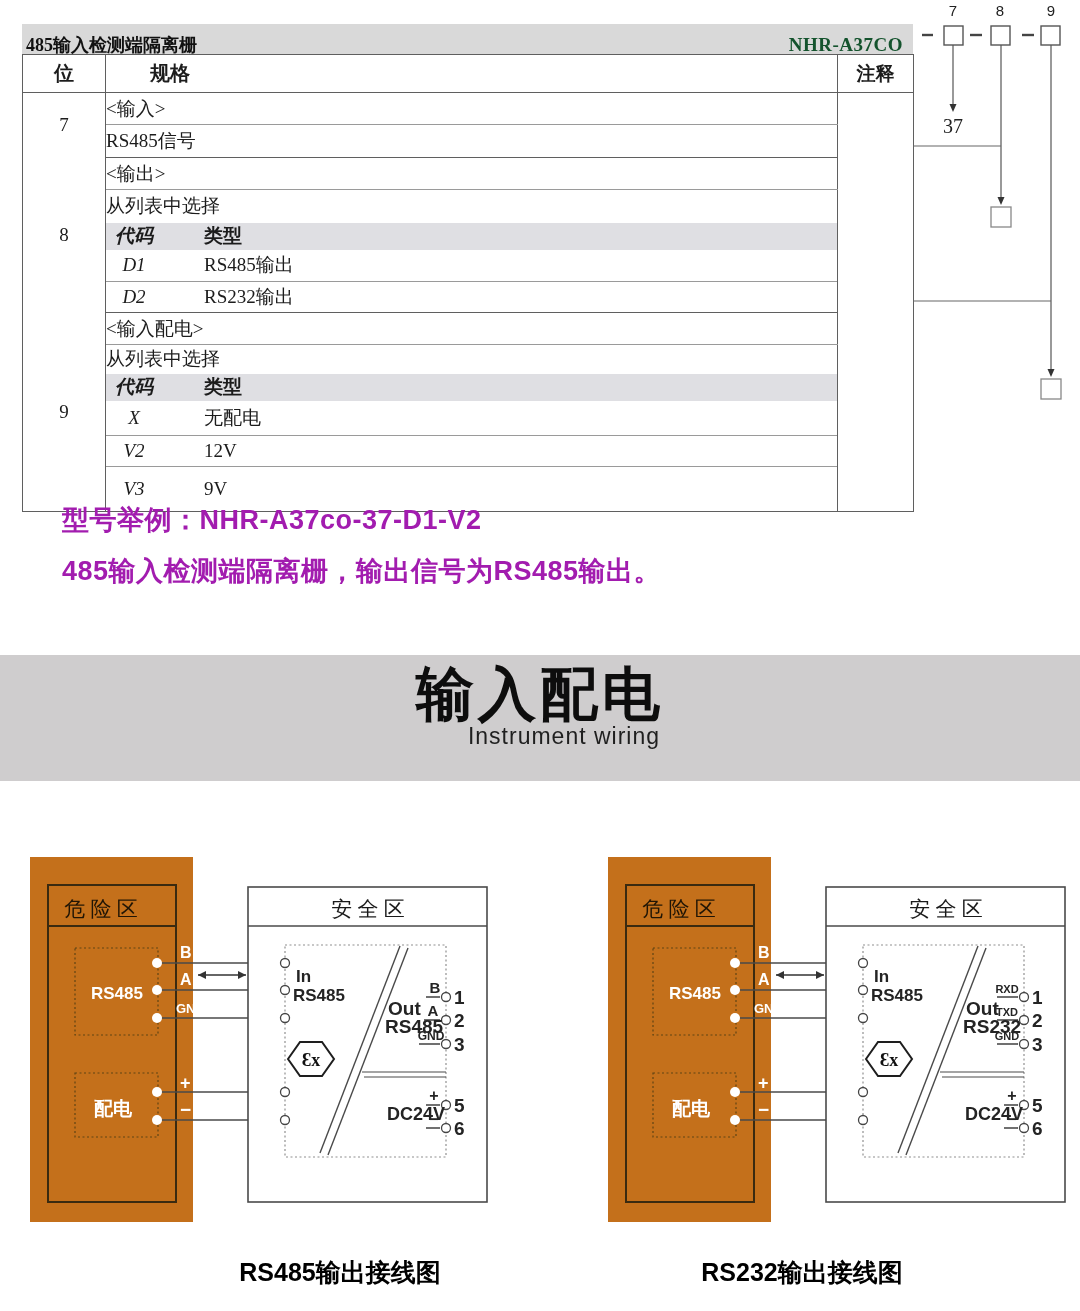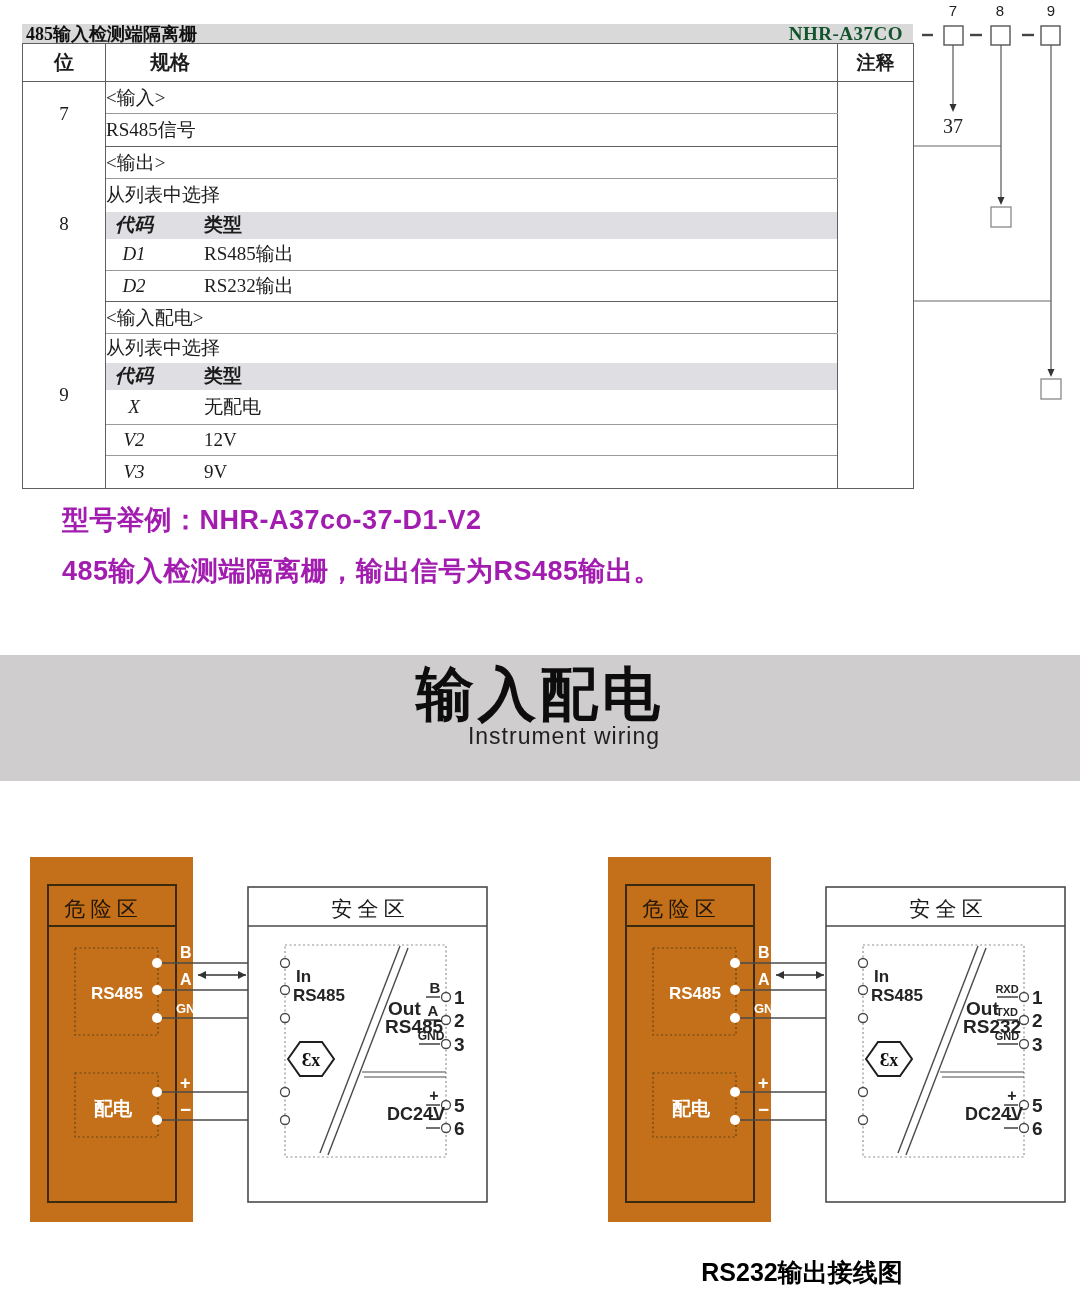--- a/index.html
+++ b/index.html
@@ -2,21 +2,21 @@
 <html><head>
 <meta charset="utf-8">
 <style>
   html,body{margin:0;padding:0;background:#fff;}
   #page{position:relative;width:1080px;height:1311px;background:#fff;overflow:hidden;
         font-family:"Liberation Sans",sans-serif;}
 
   
   .table-wrap{position:absolute;left:22px;top:24px;width:891px;}
   .title-bar{height:19px;background:#d9d9d9;display:flex;justify-content:space-between;
-             align-items:center;padding:0 10px 0 4px;
+             align-items:center;padding:11px 10px 0 4px;
              font-family:"Liberation Serif",serif;}
   .title-bar .t-left{font-weight:bold;font-size:18px;color:#111;}
   .title-bar .t-right{font-weight:600;font-size:19px;color:#14532d;letter-spacing:.5px;}
   table.spec{width:891px;border-collapse:collapse;table-layout:fixed;
              font-family:"Liberation Serif",serif;color:#1c1c1c;border:1px solid #5f5f5f;}
   table.spec td{padding:0;font-size:19px;vertical-align:middle;overflow:hidden;white-space:nowrap;}
   td.pos-cell{border-right:1px solid #5f5f5f;text-align:center;vertical-align:top;
               padding-top:4px;font-size:20px;}
   td.note-cell{border-left:1px solid #5f5f5f;text-align:center;}
   tr.hdr td{border-bottom:1px solid #5f5f5f;font-weight:bold;font-size:20px;}
@@ -124,21 +124,21 @@
       <tr style="height:35px">
         <td class="nopad sub">
           <span class="code">X</span><span class="type">无配电</span>
         </td>
       </tr>
       <tr style="height:31px">
         <td class="nopad sub">
           <span class="code">V2</span><span class="type">12V</span>
         </td>
       </tr>
-      <tr style="height:33px">
+      <tr style="height:45px">
         <td class="nopad">
           <span class="code">V3</span><span class="type">9V</span>
         </td>
       </tr>
       </tbody>
     </table>
   </div>
 
   <svg class="anno" width="167" height="486" viewBox="0 0 167 486">
     <text x="40" y="16" text-anchor="middle" font-size="15" fill="#222">7</text>
@@ -332,15 +332,16 @@
     <text x="432" y="152" font-size="19" class="dk">1</text>
     <text x="432" y="175" font-size="19" class="dk">2</text>
     <text x="432" y="199" font-size="19" class="dk">3</text>
     <text x="432" y="260" font-size="19" class="dk">5</text>
     <text x="432" y="283" font-size="19" class="dk">6</text>
     <text x="366" y="163" font-size="19" class="dk">Out</text>
     <text x="363" y="181" font-size="19" class="dk">RS232</text>
     <text x="365" y="268" font-size="18" class="dk">DC24V</text>
   </svg>
 
+  <div class="caption" style="left:230px">RS485输出接线图</div>
   <div class="caption" style="left:692px">RS232输出接线图</div>
 
 </div>
 
 </body></html>

